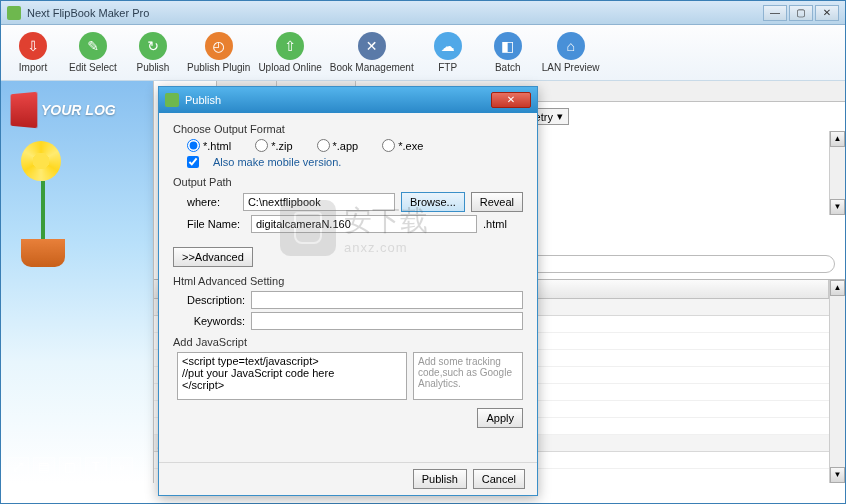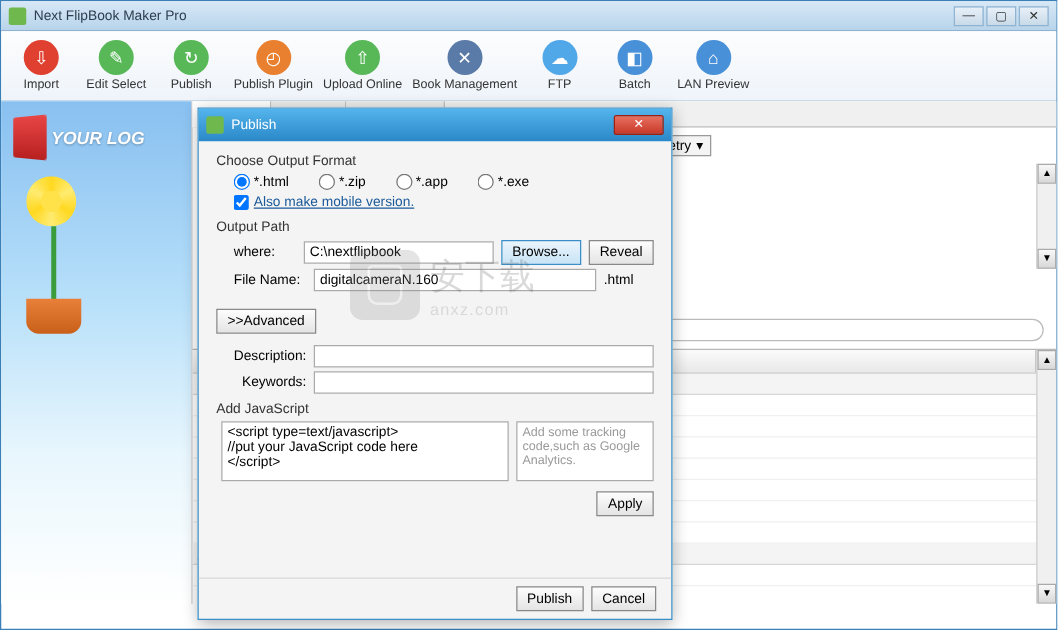--- a/index.html
+++ b/index.html
@@ -78,21 +78,21 @@
 .dialog { position: absolute; left: 158px; top: 86px; width: 380px; height: 410px; background: #f4f4f4; border: 1px solid #3a8fc8; box-shadow: 0 3px 12px rgba(0,0,0,.3); display: flex; flex-direction: column; }
 .dtitle { height: 26px; background: linear-gradient(#54b4ec,#2a88c8); display: flex; align-items: center; padding: 0 6px; color: #fff; }
 .dtitle .icon { width: 14px; height: 14px; background: #6eb84e; border-radius: 2px; margin-right: 6px; }
 .dtitle .t { flex: 1; }
 .dclose { width: 40px; height: 16px; background: linear-gradient(#e87060,#c83828); border: 1px solid #a02010; border-radius: 2px; color: #fff; text-align: center; line-height: 13px; font-size: 10px; }
 .dbody { flex: 1; padding: 10px 14px; overflow: hidden; }
 .sect { margin-bottom: 8px; }
 .sect-t { color: #333; margin-bottom: 4px; }
 .fmt { display: flex; gap: 24px; margin-left: 14px; margin-bottom: 4px; }
 .fmt label { display: flex; align-items: center; gap: 3px; }
-.chkrow { margin-left: 14px; display: flex; align-items: center; gap: 4px; color: #1a5a9a; text-decoration: underline; }
+.chkrow { margin-left: 14px; display: flex; align-items: center; gap: 14px; color: #1a5a9a; }
 .frow { display: flex; align-items: center; gap: 6px; margin: 3px 0 3px 14px; }
 .frow .lbl { width: 58px; }
 .frow input[type=text] { flex: 1; height: 18px; border: 1px solid #aaa; padding: 0 4px; background: #fff; }
 .btn { height: 20px; padding: 0 8px; background: linear-gradient(#fdfdfd,#e4e4e4); border: 1px solid #888; }
 .btn.hl { border: 1px solid #3a8fc8; background: linear-gradient(#eaf4fc,#c8e4f6); }
 .adv-btn { margin: 6px 0; }
 .html-adv { margin-top: 2px; }
 .frow textarea { flex: 1; height: 48px; border: 1px solid #aaa; padding: 2px 4px; font-family: inherit; font-size: 11px; resize: none; }
 .ph { width: 110px; border: 1px solid #aaa; background: #fff; padding: 3px 4px; color: #999; font-size: 10px; height: 48px; }
 .dfoot { display: flex; justify-content: flex-end; gap: 6px; padding: 6px 12px; border-top: 1px solid #d8d8d8; }
@@ -347,20 +347,21 @@
         <button class="btn">Reveal</button>
       </div>
       <div class="frow">
         <span class="lbl">File Name:</span>
         <input type="text" value="digitalcameraN.160" style="">
         <span style="width:40px">.html</span>
       </div>
     </div>
     <button class="btn adv-btn">&gt;&gt;Advanced</button>
     <div class="html-adv">
+      <div class="sect-t">Html Advanced Setting</div>
       <div class="frow">
         <span class="lbl" style="text-align:right">Description:</span>
         <input type="text" value="" style="">
       </div>
       <div class="frow">
         <span class="lbl" style="text-align:right">Keywords:</span>
         <input type="text" value="" style="">
       </div>
     </div>
     <div class="sect" style="margin-top:6px">

